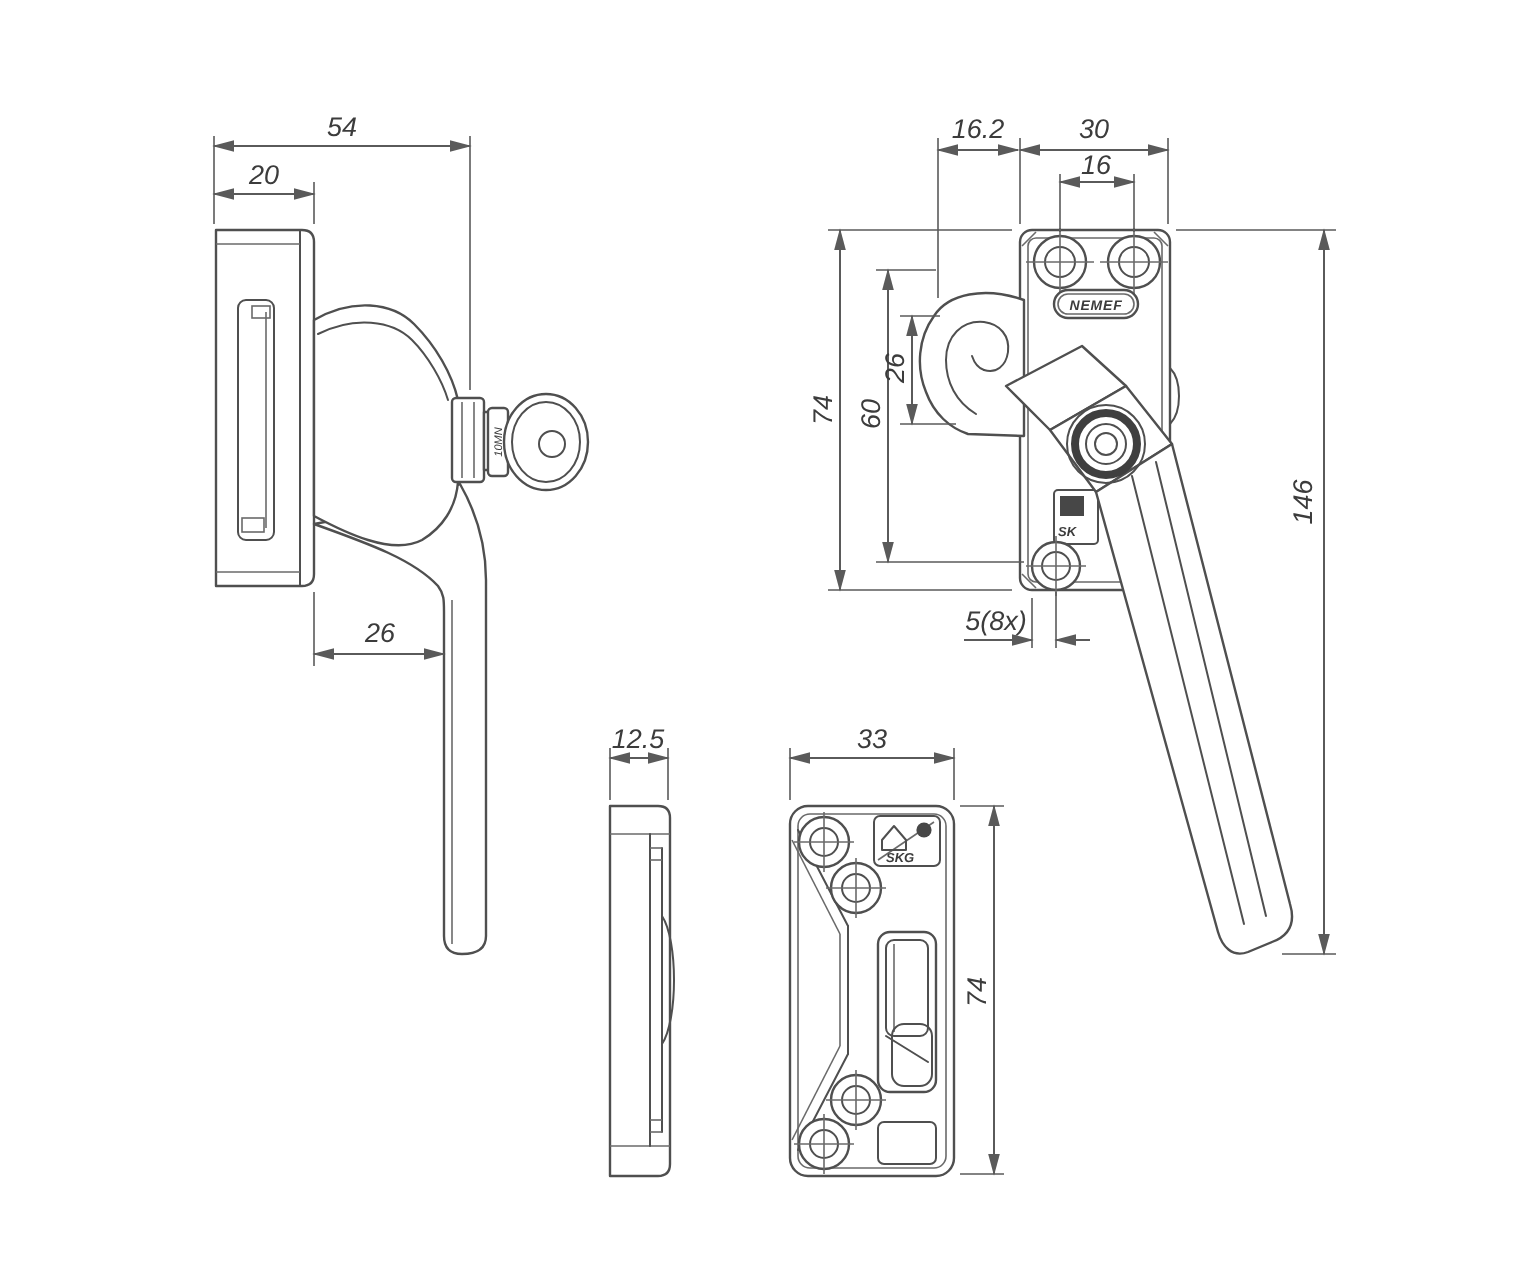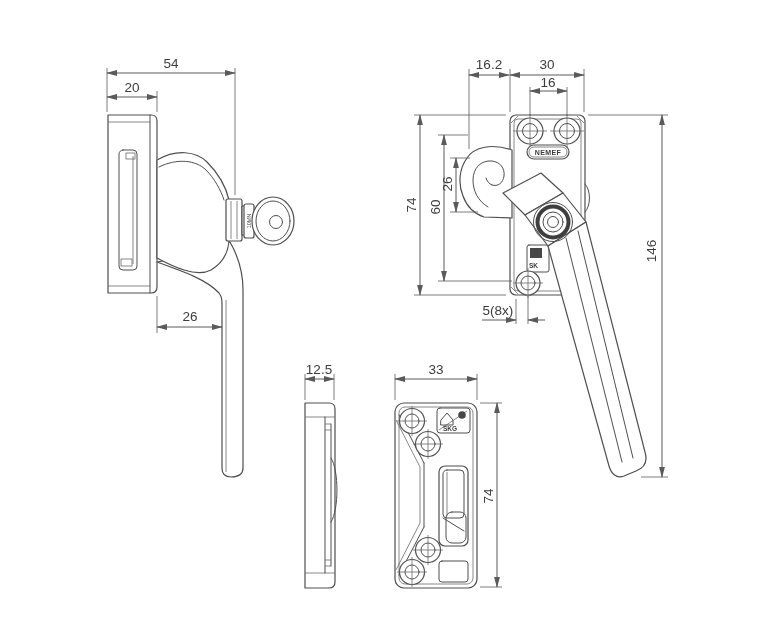--- a/index.html
+++ b/index.html
@@ -1,17 +1,17 @@
 <!DOCTYPE html>
 <html><head>
 <meta charset="utf-8">
 <style>
   html,body{margin:0;padding:0;background:#ffffff;}
   .canvas{position:relative;width:757px;height:640px;background:#ffffff;overflow:hidden;
-          font-family:"Liberation Sans", sans-serif;}
+          font-family:"Liberation Sans", sans-serif;font-style:italic;}
   svg{display:block;}
   .part{fill:#ffffff;stroke:#4f4f4f;stroke-width:1.2;stroke-linejoin:round;stroke-linecap:round;}
   .part2{fill:none;stroke:#4f4f4f;stroke-width:1;stroke-linejoin:round;stroke-linecap:round;}
   .thin{fill:none;stroke:#6a6a6a;stroke-width:0.8;}
   .dark{fill:none;stroke:#3f3f3f;stroke-width:4;}
   .dim{stroke:#5a5a5a;stroke-width:1;fill:none;marker-start:url(#ar);marker-end:url(#ar);}
   .ext{stroke:#5a5a5a;stroke-width:0.8;fill:none;}
   .lead{stroke:#5a5a5a;stroke-width:1;fill:none;}
   text{fill:#3c3c3c;font-family:"Liberation Sans", sans-serif;font-size:13.5px;}
   text.small{font-size:5.5px;}

